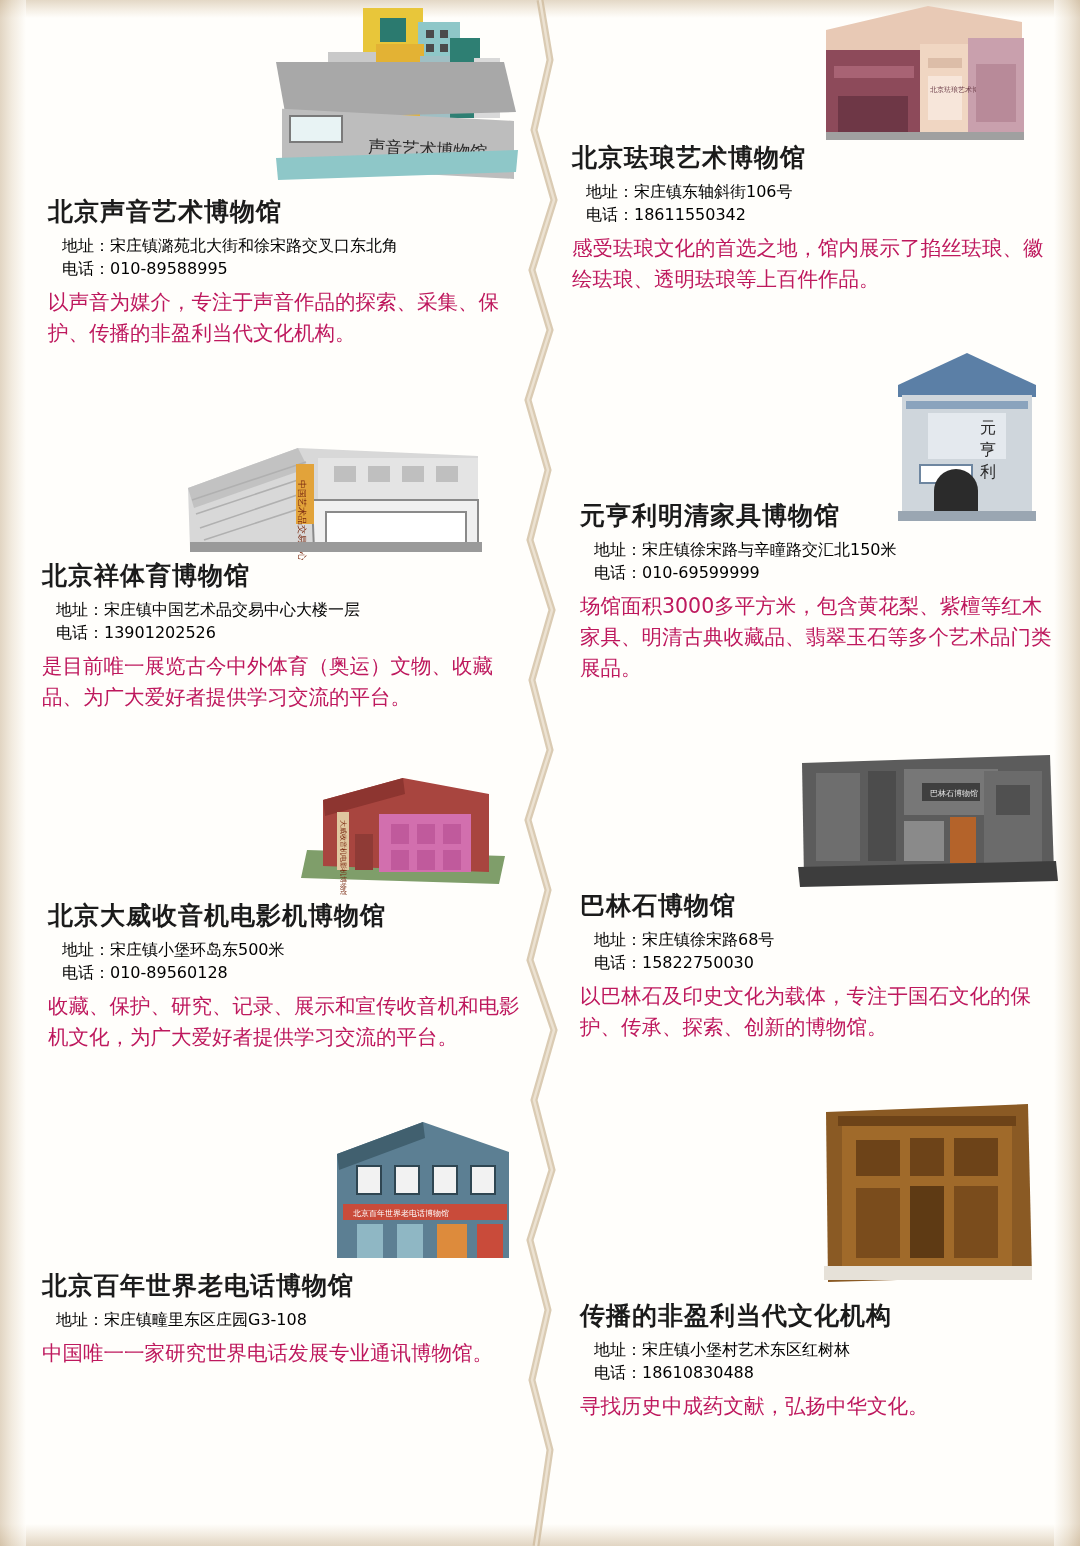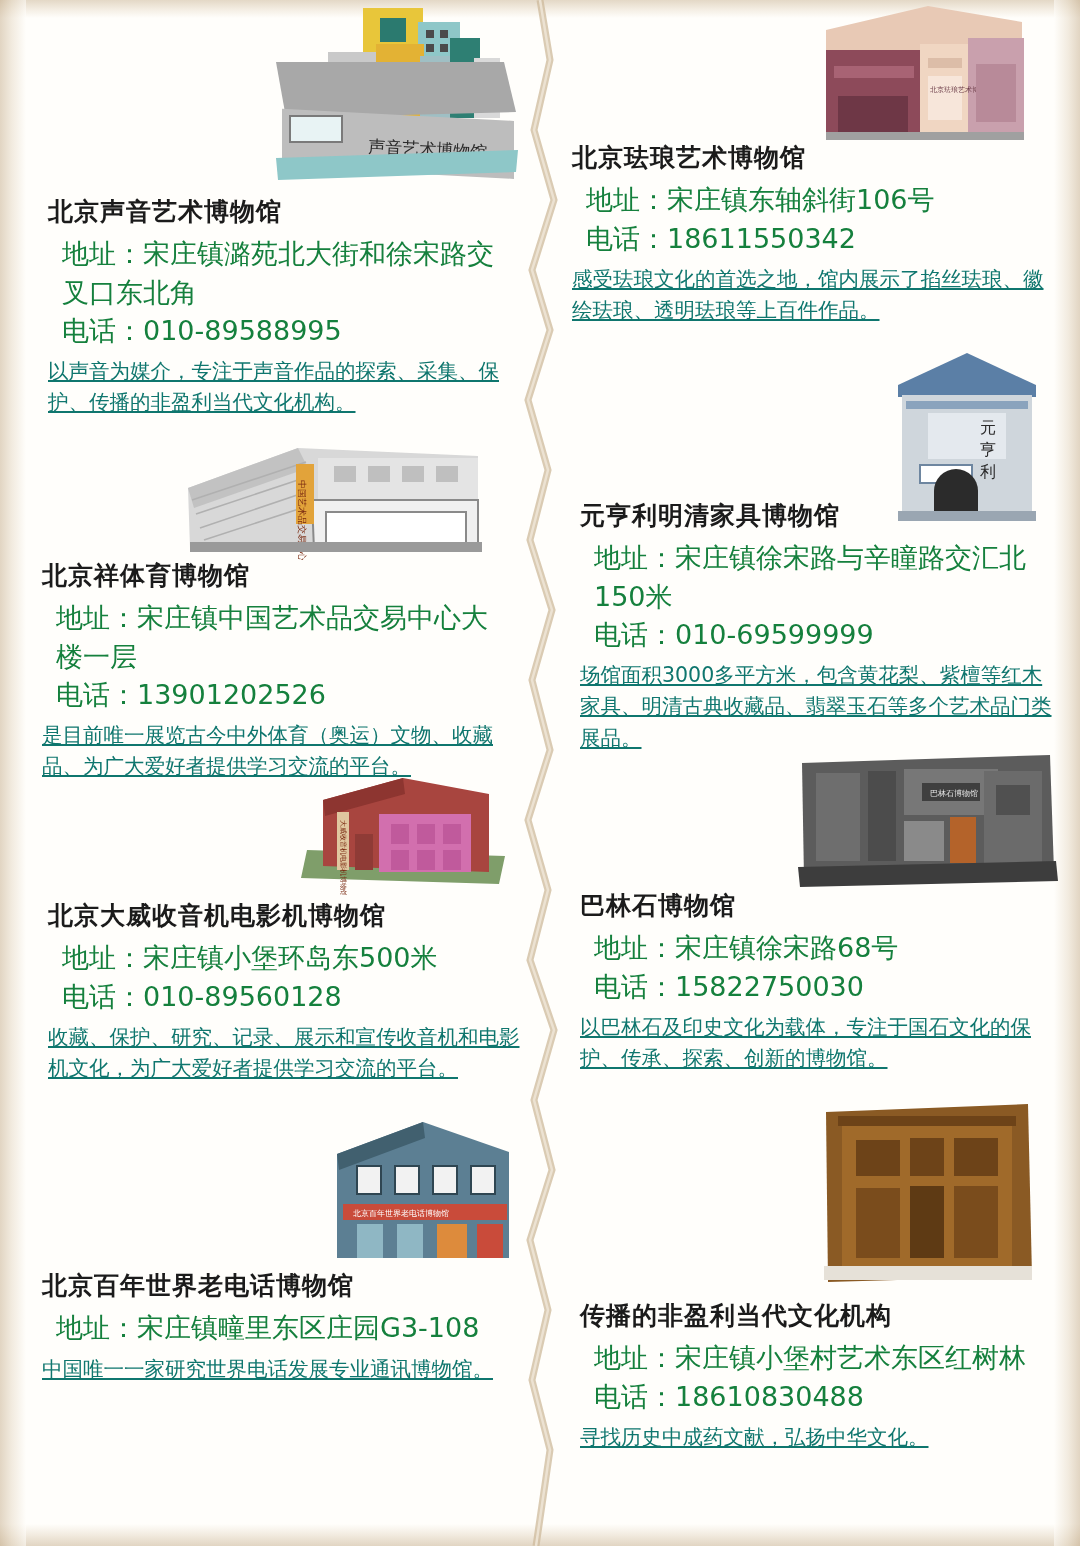--- a/index.html
+++ b/index.html
@@ -59,33 +59,32 @@
   }
   .entry-title {
     font-weight: bold;
     font-size: 25px;
     color: #1b1b1b;
     letter-spacing: 1px;
     margin-bottom: 8px;
     line-height: 1.25;
   }
   .entry-line {
-    font-size: 27px;
-    color: #15803d;
+    font-size: 16px;
+    color: #000000;
     line-height: 1.42;
     margin-left: 14px;
     white-space: nowrap;
   }
   .entry-line.wrap { white-space: normal; }
   .entry-desc {
     font-size: 20.5px;
-    color: #0f766e;
+    color: #be185d;
     line-height: 1.52;
     margin-top: 6px;
-    text-decoration: underline;
   }
 
   
   .illus { position: absolute; }
   .illus svg { display: block; }
 </style>
 </head>
 <body>
 
 <div id="page">

